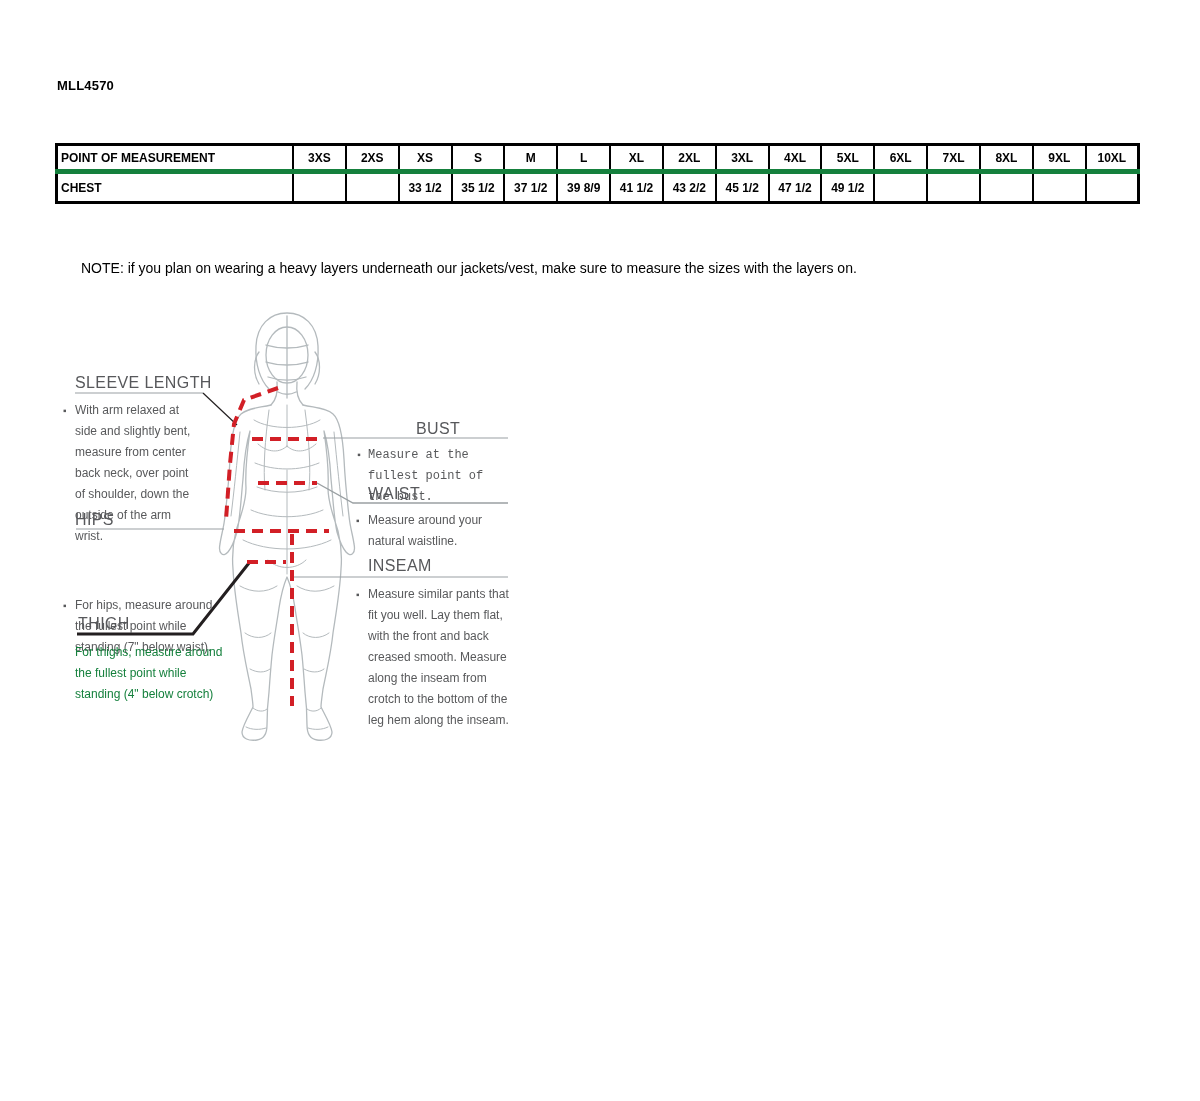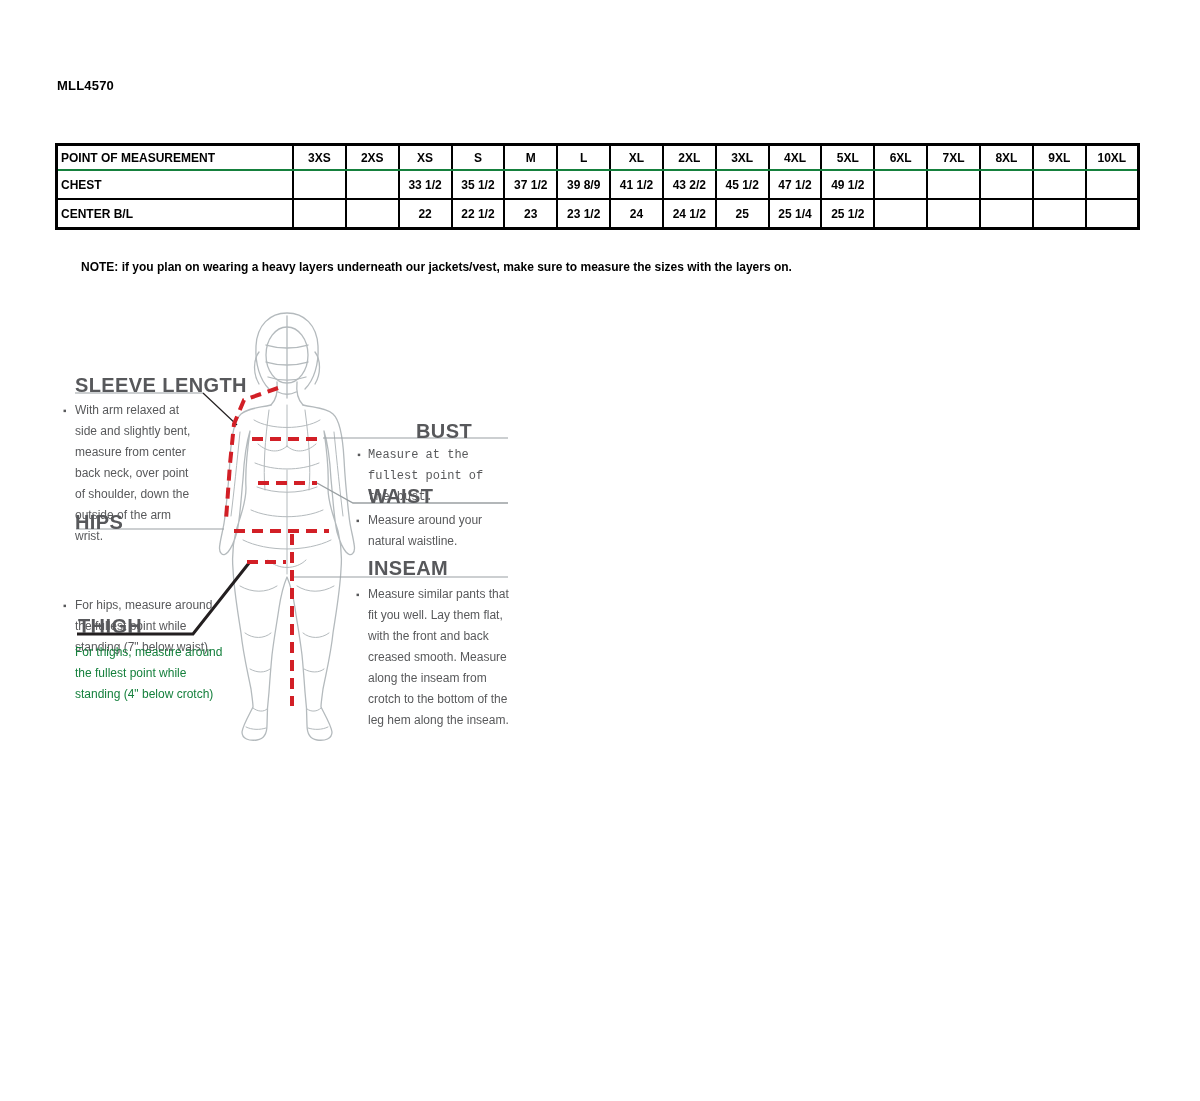--- a/index.html
+++ b/index.html
@@ -6,28 +6,28 @@
   body{width:1200px;height:1101px;position:relative;overflow:hidden;
        font-family:"Liberation Sans", sans-serif;color:#000;}
 
   .doc-title{position:absolute;left:57px;top:78px;font-size:13px;font-weight:bold;letter-spacing:.2px;}
 
   
   table.size{position:absolute;left:55px;top:143px;width:1085px;border-collapse:collapse;
              table-layout:fixed;border:3px solid #000;font-size:12px;}
   table.size th,table.size td{border:2px solid #000;padding:0;text-align:center;
              vertical-align:middle;font-weight:bold;white-space:nowrap;overflow:hidden;}
-  table.size thead th{height:23px;border-bottom:2px solid #15803d;}
+  table.size thead th{height:23px;border-bottom:5px solid #15803d;}
   table.size tbody td{height:27px;font-weight:bold;}
   table.size .rowlabel{width:231px;text-align:left;padding-left:3px;}
 
-  .note{position:absolute;left:57px;top:260px;width:1000px;font-size:12px;font-weight:bold;padding-left:24px;}
+  .note{position:absolute;left:57px;top:260px;width:1000px;font-size:14px;font-weight:normal;padding-left:24px;}
 
   
-  .g-title{position:absolute;font-size:20px;font-weight:bold;letter-spacing:.4px;color:#57585b;}
+  .g-title{position:absolute;font-size:16px;font-weight:normal;letter-spacing:.4px;color:#57585b;}
   .g-desc{position:absolute;font-size:12px;line-height:21px;color:#58595b;}
   .g-desc.bulleted::before{content:"▪";position:absolute;left:-12px;top:0px;font-size:10px;color:#58595b;}
   .g-desc.dark{color:#15803d;}
 
   svg{position:absolute;left:0;top:0;}
 </style>
 </head>
 <body>
 
 <div class="doc-title">MLL4570</div>
@@ -61,39 +61,20 @@
         <td></td>
         <td>33 1/2</td>
         <td>35 1/2</td>
         <td>37 1/2</td>
         <td>39 8/9</td>
         <td>41 1/2</td>
         <td>43 2/2</td>
         <td>45 1/2</td>
         <td>47 1/2</td>
         <td>49 1/2</td>
-        <td></td>
-        <td></td>
-        <td></td>
-        <td></td>
-        <td></td>
-      </tr>
-      <tr>
-        <td class="rowlabel">CENTER B/L</td>
-        <td></td>
-        <td></td>
-        <td>22</td>
-        <td>22 1/2</td>
-        <td>23</td>
-        <td>23 1/2</td>
-        <td>24</td>
-        <td>24 1/2</td>
-        <td>25</td>
-        <td>25 1/4</td>
-        <td>25 1/2</td>
         <td></td>
         <td></td>
         <td></td>
         <td></td>
         <td></td>
       </tr>
     </tbody>
   </table>
 
 <div class="note">NOTE: if you plan on wearing a heavy layers underneath our jackets/vest, make sure to measure the sizes with the layers on.</div>

